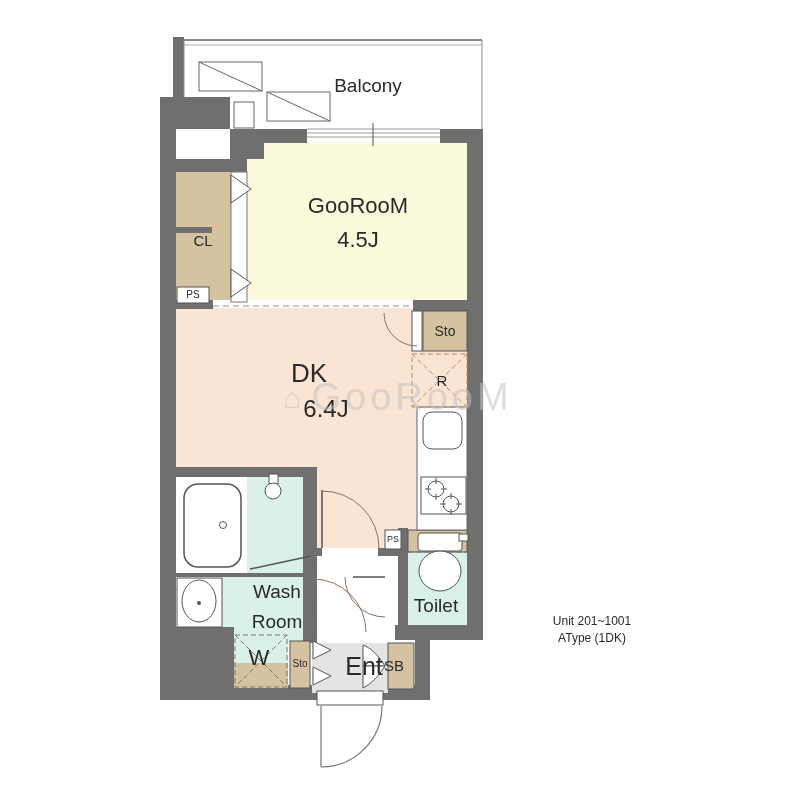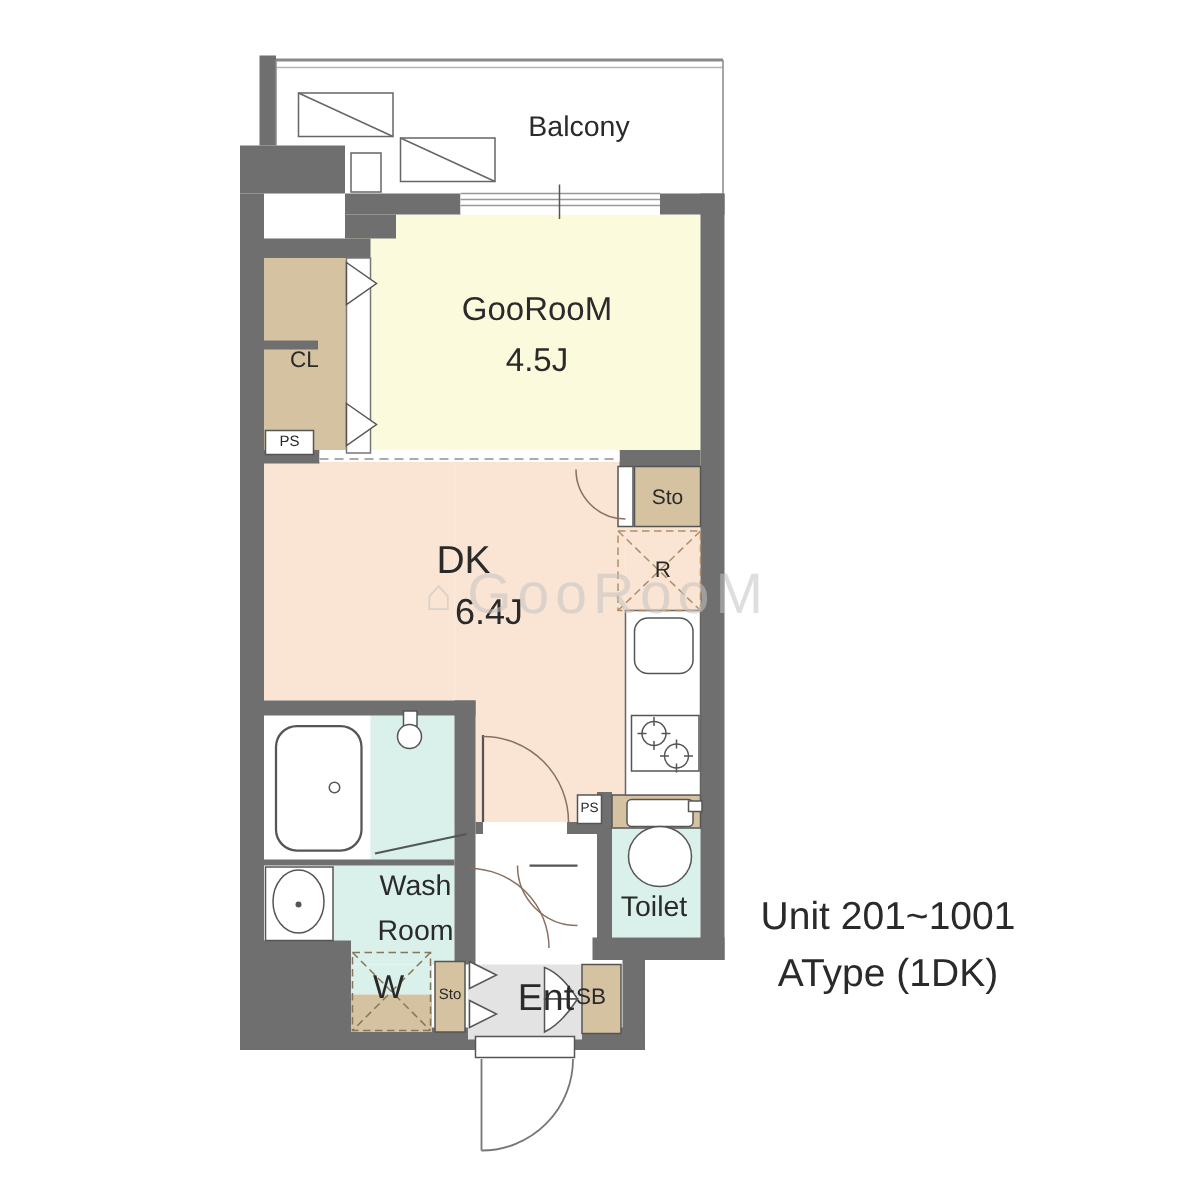--- a/index.html
+++ b/index.html
@@ -8,21 +8,21 @@
   svg{position:absolute;left:0;top:0;}
   .lbl{position:absolute;transform:translate(-50%,-50%);color:#2a2a2a;white-space:nowrap;
        font-family:"Liberation Sans",sans-serif;line-height:1;}
   .f9{font-size:9px}.f10{font-size:10px}.f14{font-size:14px}.f15{font-size:15px}
   .f19{font-size:19px}.f22{font-size:22px}.f24{font-size:24px}.f25{font-size:25px}.f26{font-size:26px}
   #watermark{position:absolute;left:398px;top:397px;transform:translate(-50%,-50%);
              color:#c4c4c4;opacity:.55;font-size:38px;letter-spacing:4px;white-space:nowrap;
              display:flex;align-items:center;gap:6px;}
   #watermark .wm-icon{font-size:30px;}
   #unit-info{position:absolute;left:592px;top:630px;transform:translate(-50%,-50%);
-             text-align:center;color:#2a2a2a;font-size:26px;line-height:1.45;}
+             text-align:center;color:#2a2a2a;font-size:12px;line-height:1.45;}
 </style>
 </head>
 <body>
 
 <div id="canvas">
 
 <svg width="799" height="800" viewBox="0 0 799 800">
 
   <rect x="233" y="143" width="234" height="159" fill="#fbfadd"></rect>
   <rect x="176" y="308" width="127" height="159" fill="#fae4d3"></rect>
@@ -148,21 +148,21 @@
   </g>
 
   <polygon points="313,641 331,650 313,659" fill="#fff" stroke="#555"></polygon>
   <polygon points="313,667 331,676 313,685" fill="#fff" stroke="#555"></polygon>
   <path d="M363,645 L363,666 L385,666 C378,655 371,648 363,645 Z" fill="#fff" stroke="#555"></path>
   <path d="M363,688 L363,666 L385,666 C378,677 371,684 363,688 Z" fill="#fff" stroke="#555"></path>
   <line x1="321" y1="706" x2="321" y2="767" stroke="#777" stroke-width="1.2"></line>
   <path d="M382,706 A61,61 0 0 1 321,767" fill="none" stroke="#777" stroke-width="1.2"></path>
 </svg>
 
-  <div class="lbl f19" style="left:386px;top:85px">Balcony</div>
+  <div class="lbl f19" style="left:368px;top:85px">Balcony</div>
   <div class="lbl f22" style="left:358px;top:206px">GooRooM</div>
   <div class="lbl f22" style="left:358px;top:240px">4.5J</div>
   <div class="lbl f15" style="left:203px;top:240px">CL</div>
   <div class="lbl f10" style="left:193px;top:295px">PS</div>
   <div class="lbl f26" style="left:309px;top:373px">DK</div>
   <div class="lbl f24" style="left:326px;top:409px">6.4J</div>
   <div class="lbl f14" style="left:445px;top:331px">Sto</div>
   <div class="lbl f15" style="left:442px;top:380px">R</div>
   <div class="lbl f19" style="left:277px;top:591px">Wash</div>
   <div class="lbl f19" style="left:277px;top:621px">Room</div>

